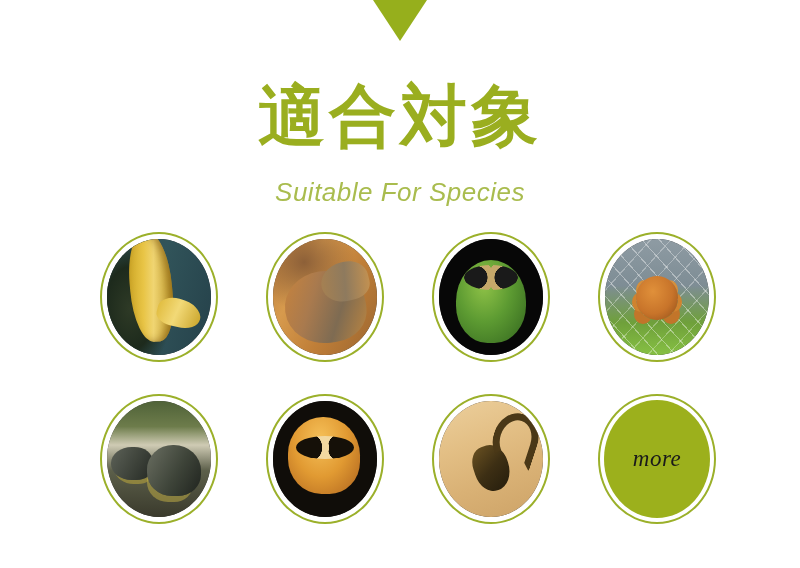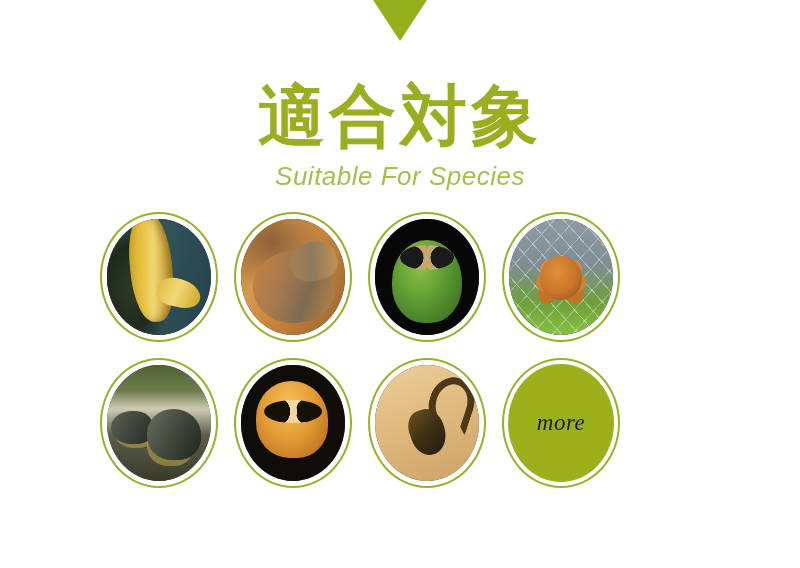--- a/index.html
+++ b/index.html
@@ -37,42 +37,41 @@
   .title-cn {
     font-family: "DejaVu Sans", sans-serif;
     font-size: 67px;
     font-weight: bold;
     letter-spacing: 4px;
     color: #9aae1f;
     line-height: 1.15;
   }
 
   .title-en {
-    margin-top: 6px;
+    margin-top: 22px;
     font-family: "Liberation Sans", sans-serif;
     font-size: 26px;
     font-style: italic;
     font-weight: 400;
     letter-spacing: 0.5px;
     color: #a9bc4e;
     line-height: 1.2;
   }
 
   
   .species-grid {
     position: absolute;
-    top: 212px;
+    top: 232px;
     left: 100px;
     width: 618px;
     display: grid;
     grid-template-columns: repeat(4, 118px);
     grid-template-rows: repeat(2, 130px);
     column-gap: 48px;
     row-gap: 32px;
-    gap: 16px;
   }
 
   .species-cell {
     position: relative;
     width: 118px;
     height: 130px;
   }
 
   
   .ring {

